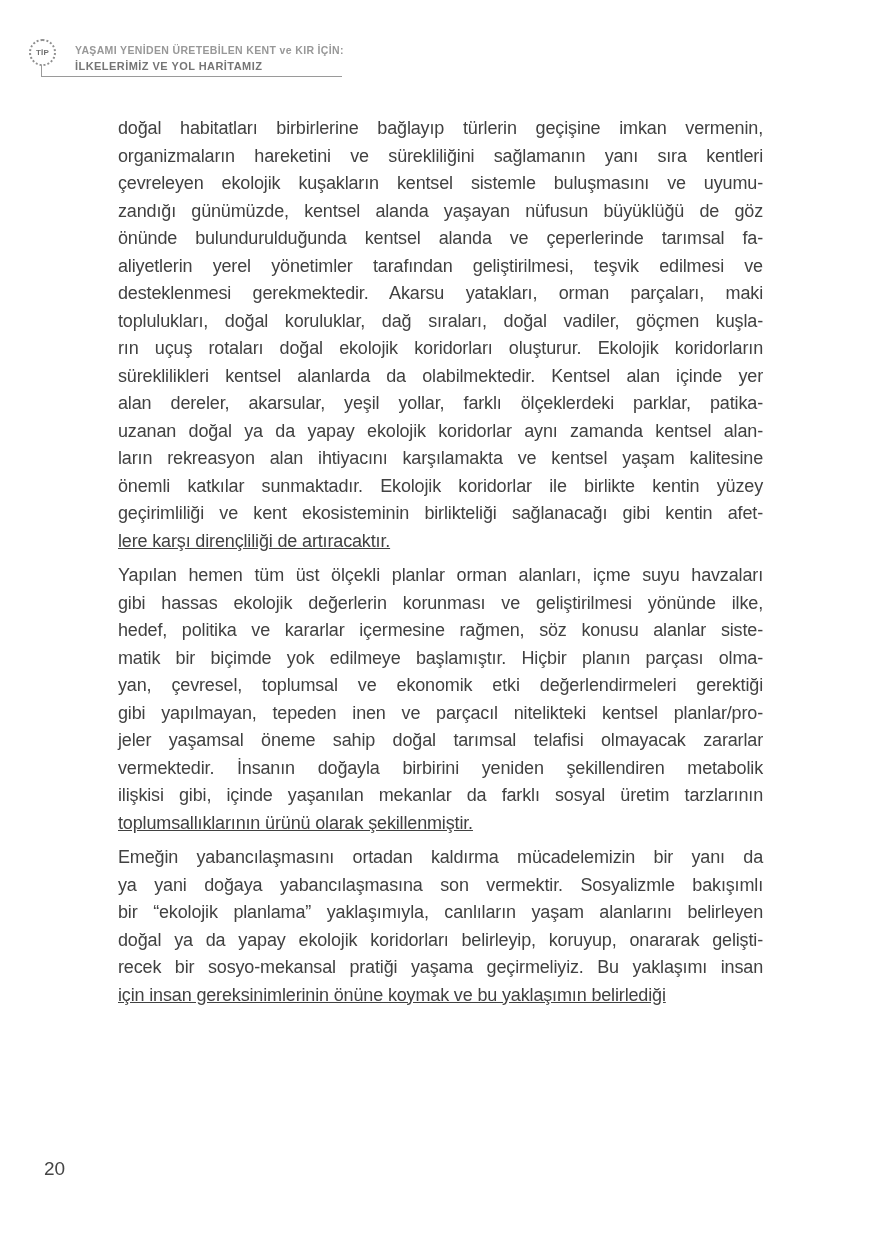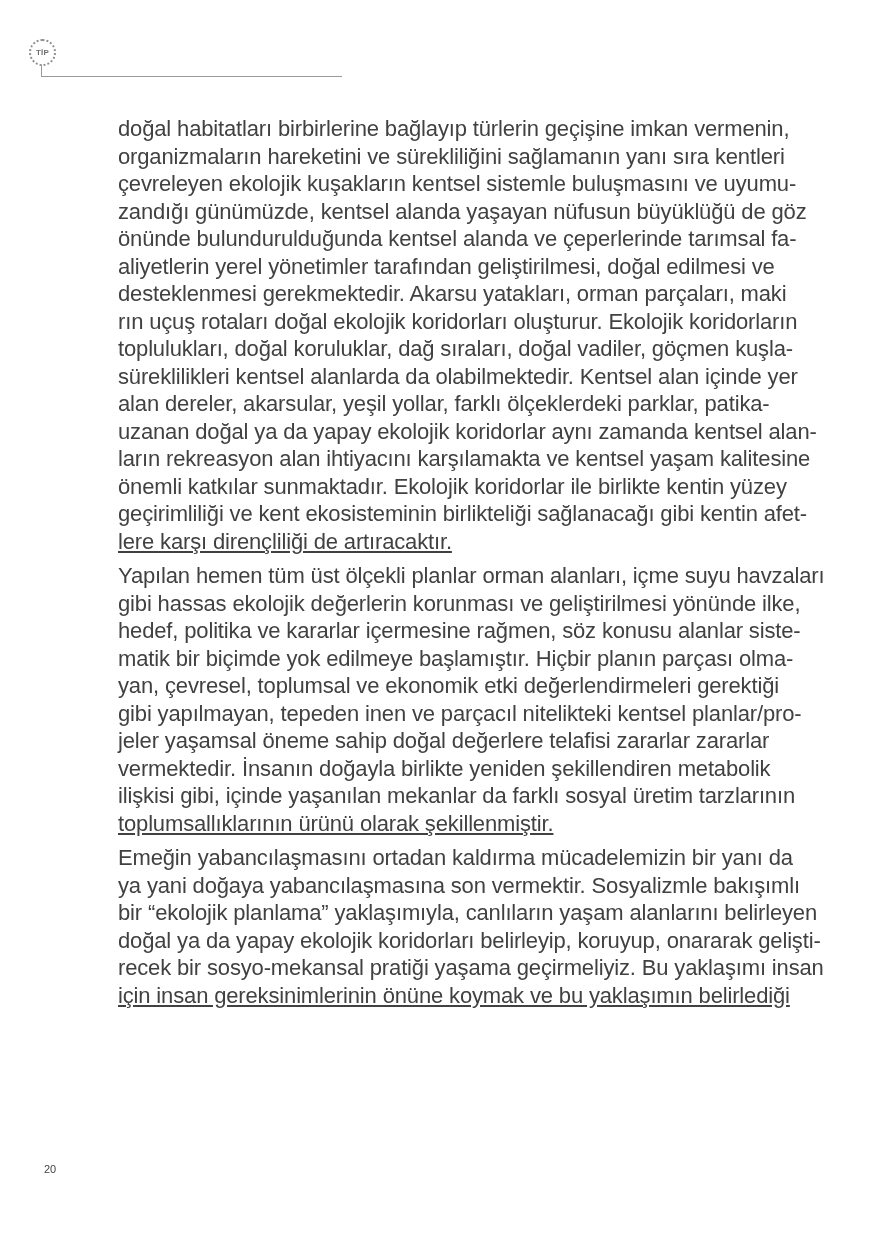--- a/index.html
+++ b/index.html
@@ -43,78 +43,82 @@
     font-size: 11px; font-weight: 700; color: #757575;
     letter-spacing: 0.45px; line-height: 14px; margin-top: 2px; white-space: nowrap;
   }
 
   
   .content {
     position: absolute; left: 118px; top: 115px; width: 645px;
   }
   .paragraph { margin: 0 0 7px 0; }
   .tline {
-    font-size: 22px;
+    font-size: 18px;
     line-height: 27.5px;
     color: #414141;
     letter-spacing: -0.15px;
     text-align: justify;
     text-align-last: justify;
     white-space: nowrap;
     width: 645px;
   }
   .tline.last { text-align-last: left; text-decoration: underline; }
 
   
   .page-number {
     position: absolute; left: 44px; top: 1158px;
-    font-size: 11px; color: #454545; line-height: 22px;
+    font-size: 19px; color: #454545; line-height: 22px;
   }
 </style>
 </head>
 <body>
 
 <div class="page">
 
   <div class="header">
     <div class="logo">
       <span class="logo-inner">TİP</span>
     </div>
     <div class="logo-stem"></div>
     <div class="header-rule"></div>
+    <div class="header-titles">
+      <div class="header-line1">YAŞAMI YENİDEN ÜRETEBİLEN KENT ve KIR İÇİN:</div>
+      <div class="header-line2">İLKELERİMİZ VE YOL HARİTAMIZ</div>
+    </div>
   </div>
 
   <div class="content">
     <div class="paragraph">
         <div class="tline">doğal habitatları birbirlerine bağlayıp türlerin geçişine imkan vermenin,</div>
         <div class="tline">organizmaların hareketini ve sürekliliğini sağlamanın yanı sıra kentleri</div>
         <div class="tline">çevreleyen ekolojik kuşakların kentsel sistemle buluşmasını ve uyumu-</div>
         <div class="tline">zandığı günümüzde, kentsel alanda yaşayan nüfusun büyüklüğü de göz</div>
         <div class="tline">önünde bulundurulduğunda kentsel alanda ve çeperlerinde tarımsal fa-</div>
-        <div class="tline">aliyetlerin yerel yönetimler tarafından geliştirilmesi, doğal edilmesi ve</div>
+        <div class="tline">aliyetlerin yerel yönetimler tarafından geliştirilmesi, teşvik edilmesi ve</div>
         <div class="tline">desteklenmesi gerekmektedir. Akarsu yatakları, orman parçaları, maki</div>
+        <div class="tline">toplulukları, doğal koruluklar, dağ sıraları, doğal vadiler, göçmen kuşla-</div>
         <div class="tline">rın uçuş rotaları doğal ekolojik koridorları oluşturur. Ekolojik koridorların</div>
-        <div class="tline">toplulukları, doğal koruluklar, dağ sıraları, doğal vadiler, göçmen kuşla-</div>
         <div class="tline">süreklilikleri kentsel alanlarda da olabilmektedir. Kentsel alan içinde yer</div>
         <div class="tline">alan dereler, akarsular, yeşil yollar, farklı ölçeklerdeki parklar, patika-</div>
         <div class="tline">uzanan doğal ya da yapay ekolojik koridorlar aynı zamanda kentsel alan-</div>
         <div class="tline">ların rekreasyon alan ihtiyacını karşılamakta ve kentsel yaşam kalitesine</div>
         <div class="tline">önemli katkılar sunmaktadır. Ekolojik koridorlar ile birlikte kentin yüzey</div>
         <div class="tline">geçirimliliği ve kent ekosisteminin birlikteliği sağlanacağı gibi kentin afet-</div>
         <div class="tline last">lere karşı dirençliliği de artıracaktır.</div>
       </div>
     <div class="paragraph">
         <div class="tline">Yapılan hemen tüm üst ölçekli planlar orman alanları, içme suyu havzaları</div>
         <div class="tline">gibi hassas ekolojik değerlerin korunması ve geliştirilmesi yönünde ilke,</div>
         <div class="tline">hedef, politika ve kararlar içermesine rağmen, söz konusu alanlar siste-</div>
         <div class="tline">matik bir biçimde yok edilmeye başlamıştır. Hiçbir planın parçası olma-</div>
         <div class="tline">yan, çevresel, toplumsal ve ekonomik etki değerlendirmeleri gerektiği</div>
         <div class="tline">gibi yapılmayan, tepeden inen ve parçacıl nitelikteki kentsel planlar/pro-</div>
-        <div class="tline">jeler yaşamsal öneme sahip doğal değerlere telafisi zararlar zararlar</div>
-        <div class="tline">vermektedir. İnsanın doğayla birlikte yeniden şekillendiren metabolik</div>
+        <div class="tline">jeler yaşamsal öneme sahip doğal tarımsal telafisi olmayacak zararlar</div>
+        <div class="tline">vermektedir. İnsanın doğayla birbirini yeniden şekillendiren metabolik</div>
         <div class="tline">ilişkisi gibi, içinde yaşanılan mekanlar da farklı sosyal üretim tarzlarının</div>
         <div class="tline last">toplumsallıklarının ürünü olarak şekillenmiştir.</div>
       </div>
     <div class="paragraph">
         <div class="tline">Emeğin yabancılaşmasını ortadan kaldırma mücadelemizin bir yanı da</div>
         <div class="tline">ya yani doğaya yabancılaşmasına son vermektir. Sosyalizmle bakışımlı</div>
         <div class="tline">bir “ekolojik planlama” yaklaşımıyla, canlıların yaşam alanlarını belirleyen</div>
         <div class="tline">doğal ya da yapay ekolojik koridorları belirleyip, koruyup, onararak gelişti-</div>
         <div class="tline">recek bir sosyo-mekansal pratiği yaşama geçirmeliyiz. Bu yaklaşımı insan</div>
         <div class="tline last">için insan gereksinimlerinin önüne koymak ve bu yaklaşımın belirlediği</div>

